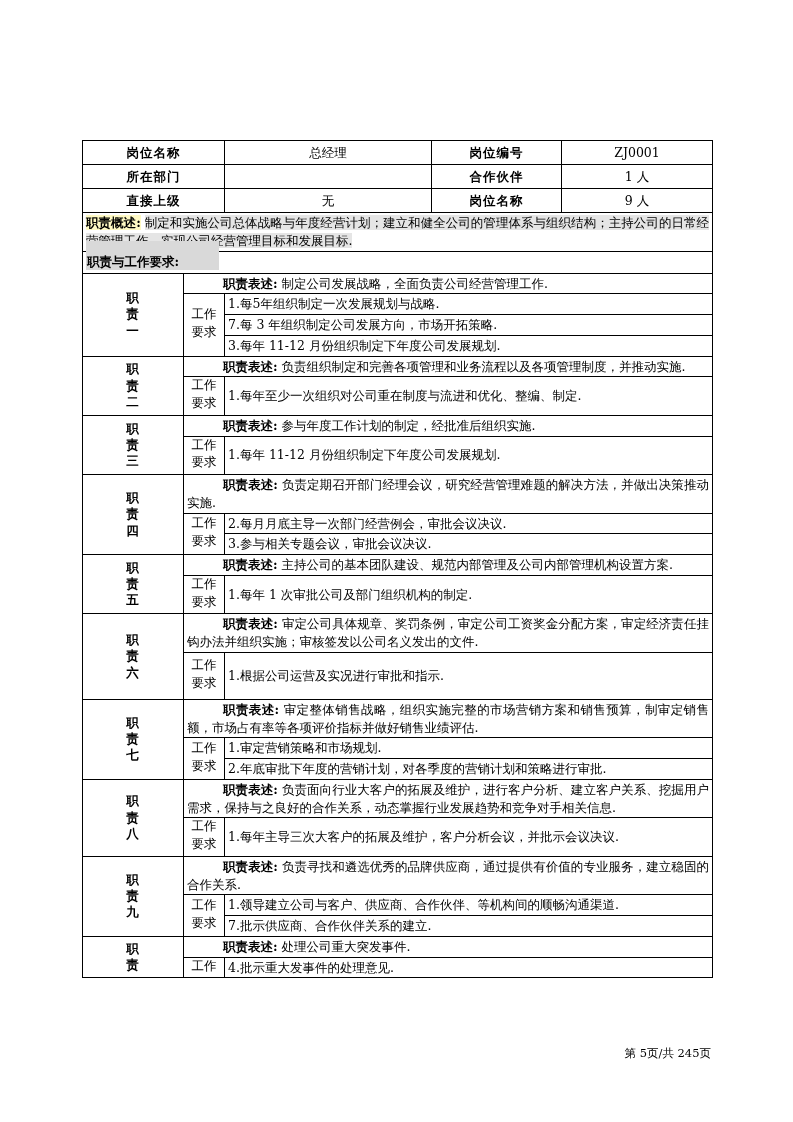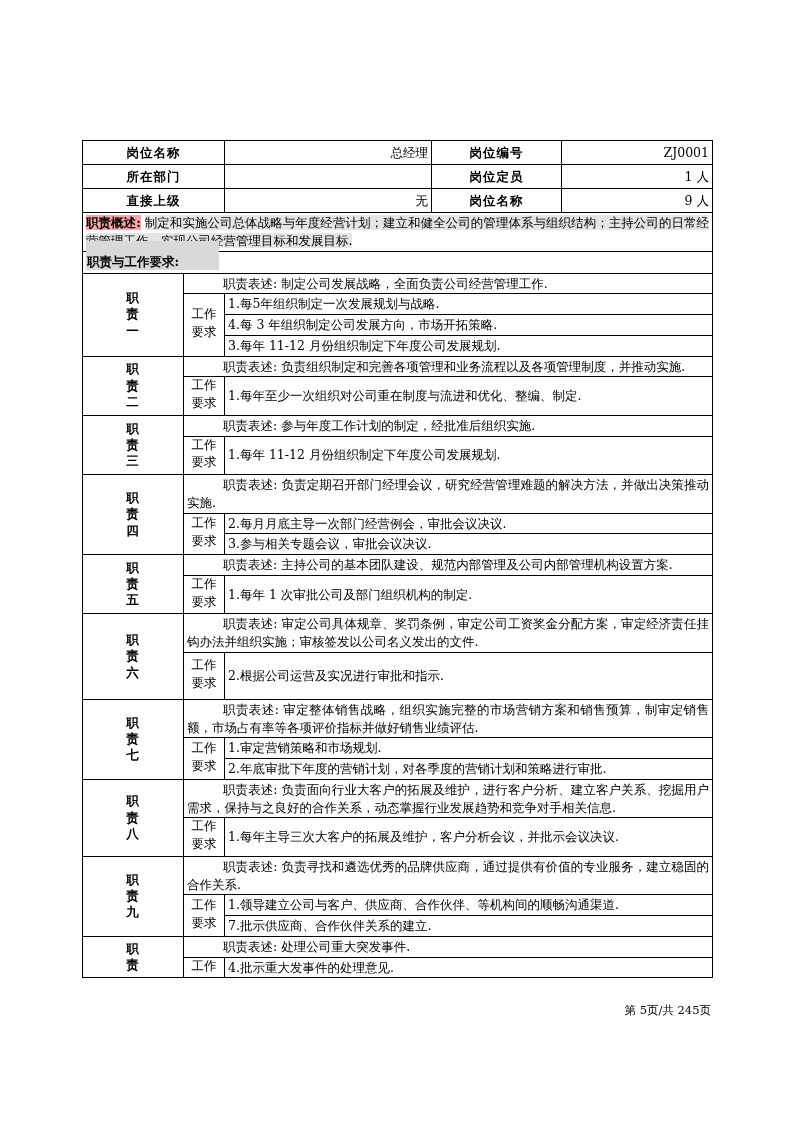--- a/index.html
+++ b/index.html
@@ -42,37 +42,37 @@
 
   
   .hdr-label {
     text-align: center;
     font-weight: bold;
     font-size: 13px;
     letter-spacing: 1px;
     height: 21px;
   }
   .hdr-value {
-    text-align: right;
+    text-align: center;
     font-size: 12.5px;
     height: 21px;
   }
 
   
   .summary-cell {
     font-size: 12.5px;
     line-height: 1.5;
     text-align: justify;
     padding: 2px 3px 3px 3px;
   }
   .shaded {
     background: #e5e5e5;
   }
   .inline-shade {
-    background: #fca5a5;
+    background: #fef9c3;
     font-weight: bold;
     margin-top: 35px;
   }
   .section-bar {
     font-size: 12.5px;
     font-weight: bold;
     height: 19px;
     padding: 1px 3px;
   }
   .section-bar .bar-text {
@@ -103,34 +103,34 @@
     padding: 1px 1px;
   }
   .req-label span { display: block; font-family: Liberation Mono, monospace; }
   .desc-cell {
     font-size: 12.5px;
     line-height: 1.5;
     text-align: justify;
     padding: 2px 3px 3px 3px;
   }
   .desc-cell .desc-label {
-    font-weight: normal;
+    font-weight: bold;
     padding-left: 36px;
   }
   .req-text {
     font-size: 12.5px;
     line-height: 1.45;
     padding: 2px 3px;
     margin-left: 20px;
   }
 
   .footer {
     position: absolute;
     right: 82px;
-    top: 1003px;
+    top: 1046px;
     font-size: 11.5px;
     font-family: "DejaVu Serif", "Liberation Serif", serif;
     color: #000000;
     white-space: nowrap;
   }
 </style>
 </head>
 <body>
 
 <div class="page">
@@ -147,21 +147,21 @@
 
       <tr>
         <td class="hdr-label" colspan="2">岗位名称</td>
         <td class="hdr-value">总经理</td>
         <td class="hdr-label">岗位编号</td>
         <td class="hdr-value">ZJ0001</td>
       </tr>
       <tr>
         <td class="hdr-label" colspan="2">所在部门</td>
         <td class="hdr-value"></td>
-        <td class="hdr-label">岗位定员</td>
+        <td class="hdr-label">合作伙伴</td>
         <td class="hdr-value">1 人</td>
       </tr>
       <tr>
         <td class="hdr-label" colspan="2">直接上级</td>
         <td class="hdr-value">无</td>
         <td class="hdr-label">岗位名称</td>
         <td class="hdr-value">9 人</td>
       </tr>
 
       <tr>
@@ -181,21 +181,21 @@
         <td class="desc-cell" colspan="4"><span class="desc-label">职责表述:</span> <span>制定公司发展战略，全面负责公司经营管理工作.</span></td>
       </tr>
       <tr>
         <td class="req-label" rowspan="3">
           <span>工作</span>
           <span>要求</span>
         </td>
         <td class="req-text" colspan="3">1.每5年组织制定一次发展规划与战略.</td>
       </tr>
       <tr>
-        <td class="req-text" colspan="3">4.每 3 年组织制定公司发展方向，市场开拓策略.</td>
+        <td class="req-text" colspan="3">7.每 3 年组织制定公司发展方向，市场开拓策略.</td>
       </tr>
       <tr>
         <td class="req-text" colspan="3">3.每年 11-12 月份组织制定下年度公司发展规划.</td>
       </tr>
 
       <tr>
         <td class="resp-index" rowspan="2">
           <span>职</span>
           <span>责</span>
           <span>二</span>
@@ -267,21 +267,21 @@
           <span>责</span>
           <span>六</span>
         </td>
         <td class="desc-cell" colspan="4"><span class="desc-label">职责表述:</span> <span>审定公司具体规章、奖罚条例，审定公司工资奖金分配方案，审定经济责任挂钩办法并组织实施；审核签发以公司名义发出的文件.</span></td>
       </tr>
       <tr>
         <td class="req-label" style="height:44px">
           <span>工作</span>
           <span>要求</span>
         </td>
-        <td class="req-text" colspan="3">2.根据公司运营及实况进行审批和指示.</td>
+        <td class="req-text" colspan="3">1.根据公司运营及实况进行审批和指示.</td>
       </tr>
 
       <tr>
         <td class="resp-index" rowspan="3">
           <span>职</span>
           <span>责</span>
           <span>七</span>
         </td>
         <td class="desc-cell" colspan="4"><span class="desc-label">职责表述:</span> <span>审定整体销售战略，组织实施完整的市场营销方案和销售预算，制审定销售额，市场占有率等各项评价指标并做好销售业绩评估.</span></td>
       </tr>

